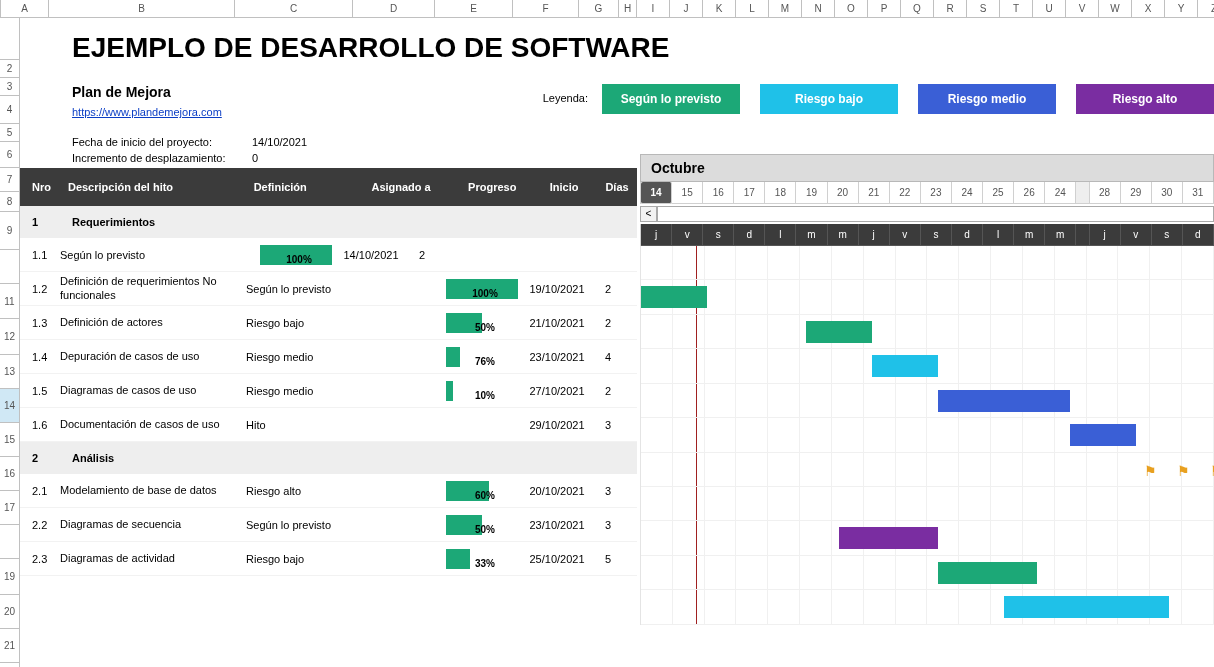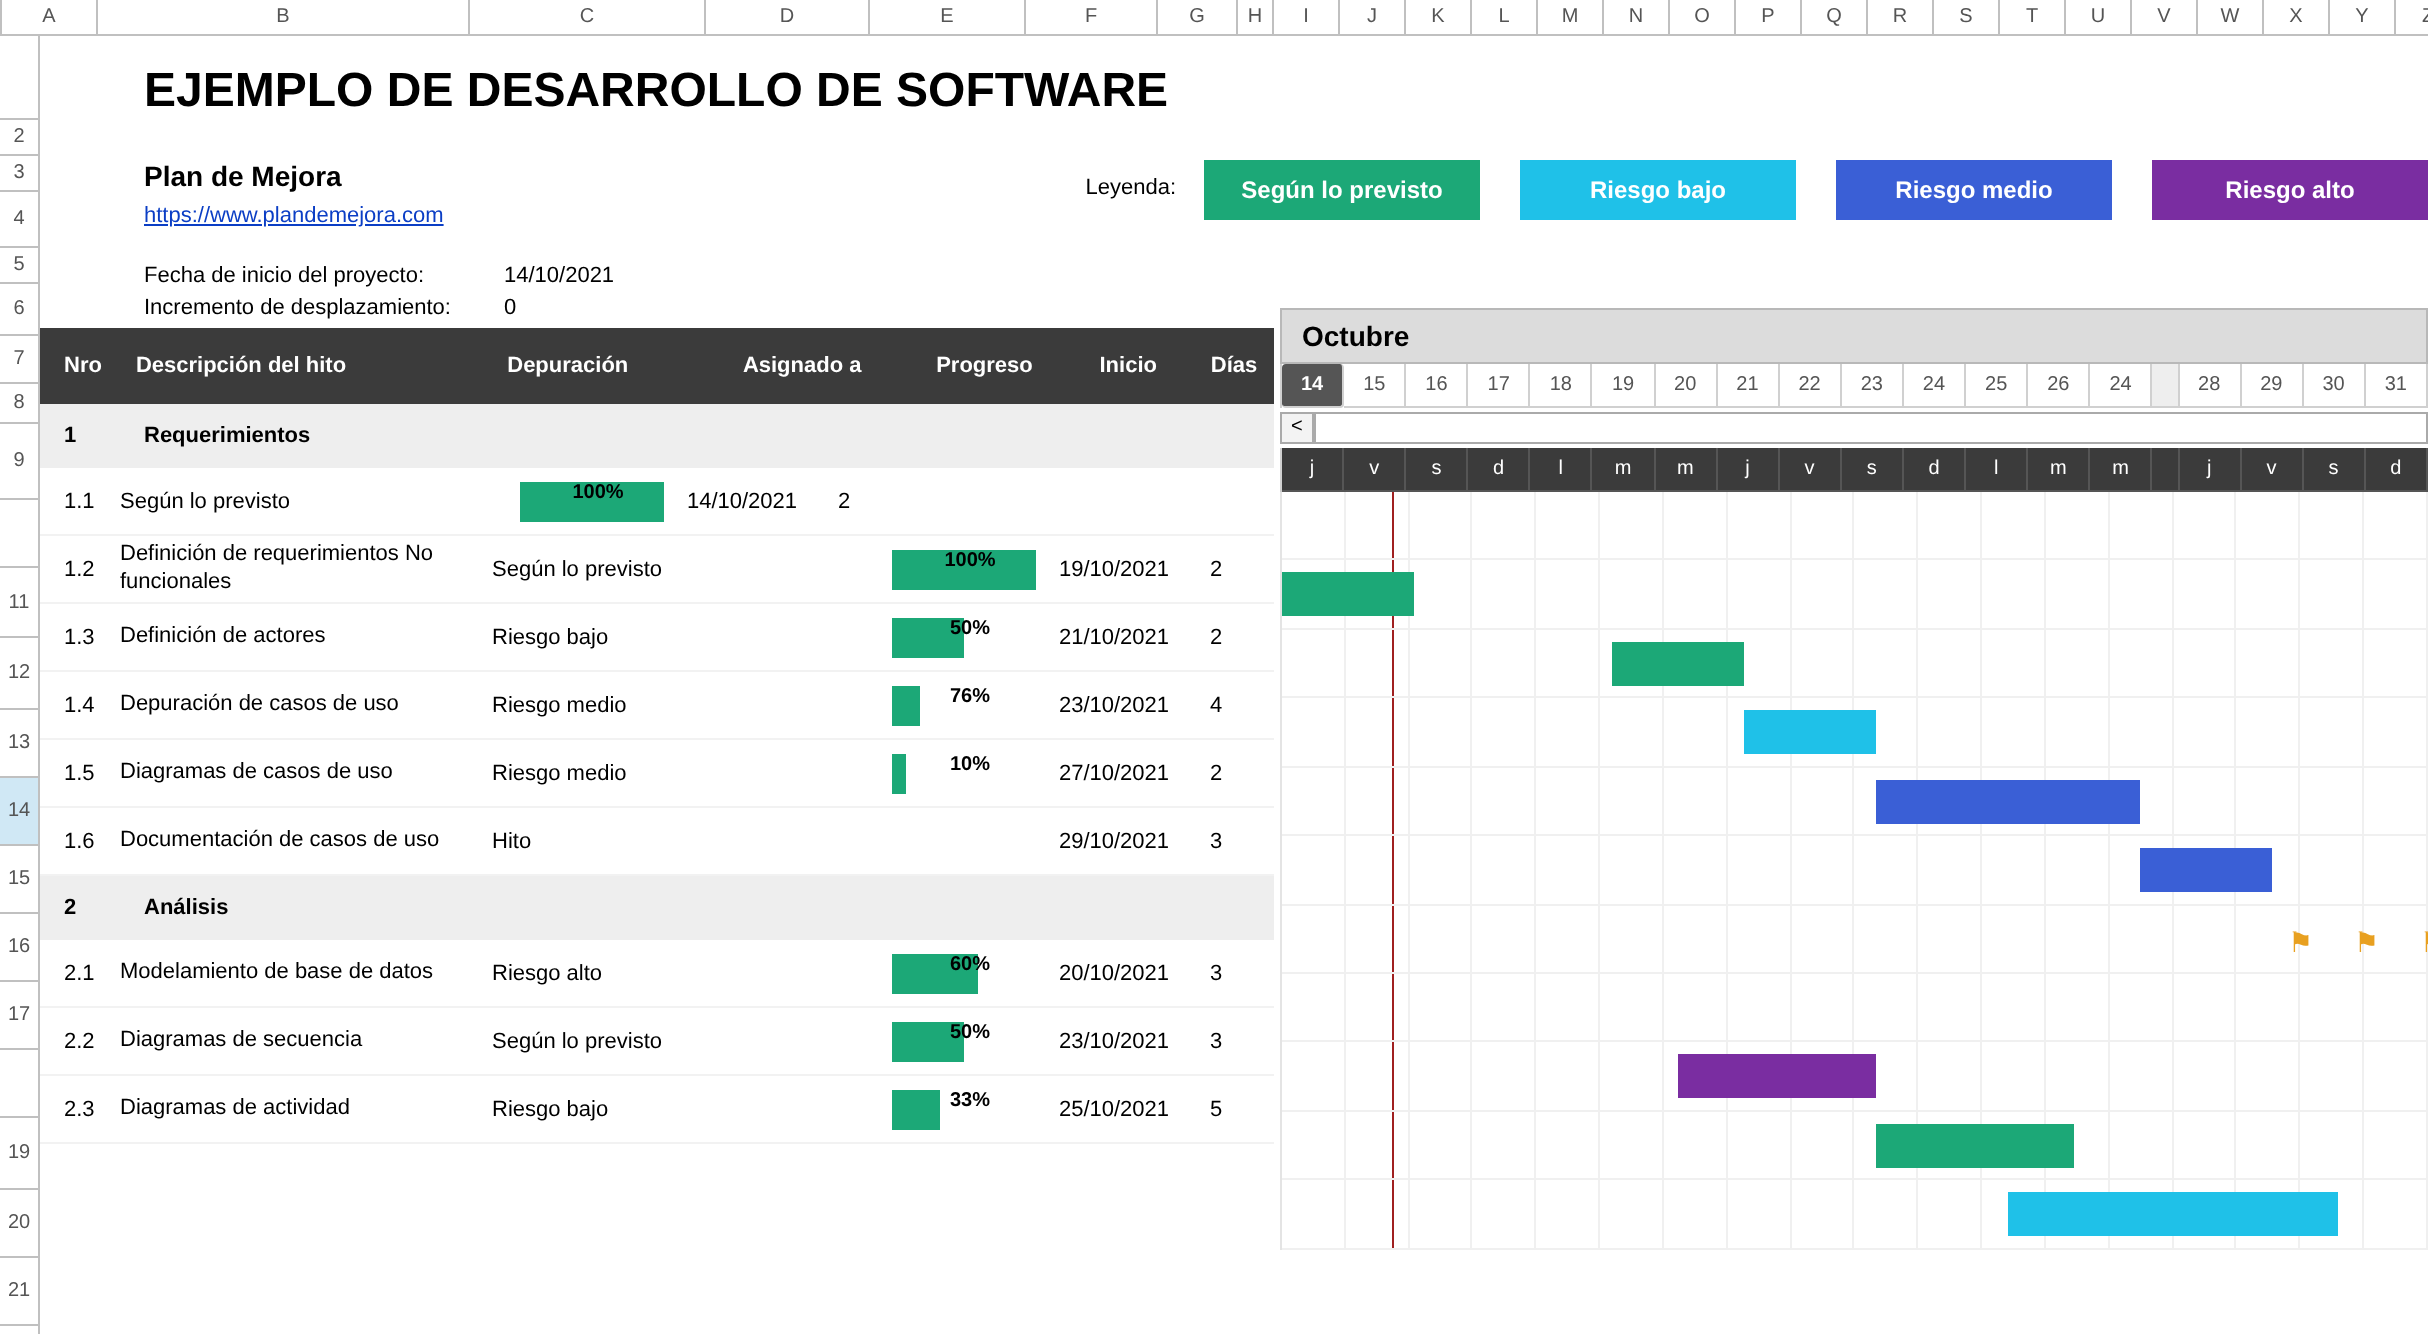--- a/index.html
+++ b/index.html
@@ -58,21 +58,21 @@
     left: 20px;
     top: 18px;
     right: 0;
     bottom: 0;
   }
   
   .title-block {
     padding: 14px 0 6px 52px;
   }
   .main-title {
-    font-size: 24px;
+    font-size: 28px;
     font-weight: bold;
   }
   .sub-block {
     padding: 4px 0 0 52px;
     display: flex;
     gap: 48px;
   }
   .sub-left { width: 540px; }
   .sub-title { font-weight: bold; font-size: 14px; margin: 10px 0 6px 0; }
   .link { color: #0b3ec5; text-decoration: underline; display: inline-block; margin-bottom: 14px; font-size: 11px; }
@@ -135,21 +135,21 @@
   .c-desc{width:186px; padding-right:8px; line-height:1.25;}
   .c-cat{width:118px;}
   .c-asig{width:82px;}
   .c-prog{width:78px;}
   .c-ini{width:66px; text-align:center;}
   .c-dias{width:36px; text-align:center;}
   .pbar{
     position:relative;
     height:20px;
     display:flex;
-    align-items:flex-start;
+    align-items:flex-end;
   }
   .pbar-fill{
     background:#1ca877;
     height:20px;
   }
   .pbar-txt{
     position:absolute;
     left:0; right:0;
     text-align:center;
     font-weight:bold;
@@ -327,21 +327,21 @@
             <div class="legend-btn c-cyan">Riesgo bajo</div>
             <div class="legend-btn c-blue">Riesgo medio</div>
             <div class="legend-btn c-purple">Riesgo alto</div>
           </div>
       </div>
     </div>
 
     <div class="tblhdr">
       <div class="th-nro">Nro</div>
       <div class="th-desc">Descripción del hito</div>
-      <div class="th-cat">Depuración</div>
+      <div class="th-cat">Definición</div>
       <div class="th-asig">Asignado a</div>
       <div class="th-prog">Progreso</div>
       <div class="th-ini">Inicio</div>
       <div class="th-dias">Días</div>
     </div>
 
     <div class="tbody" id="tbody">
         <div class="grp">
           <div class="nro">1</div>
           <div>Requerimientos</div>

